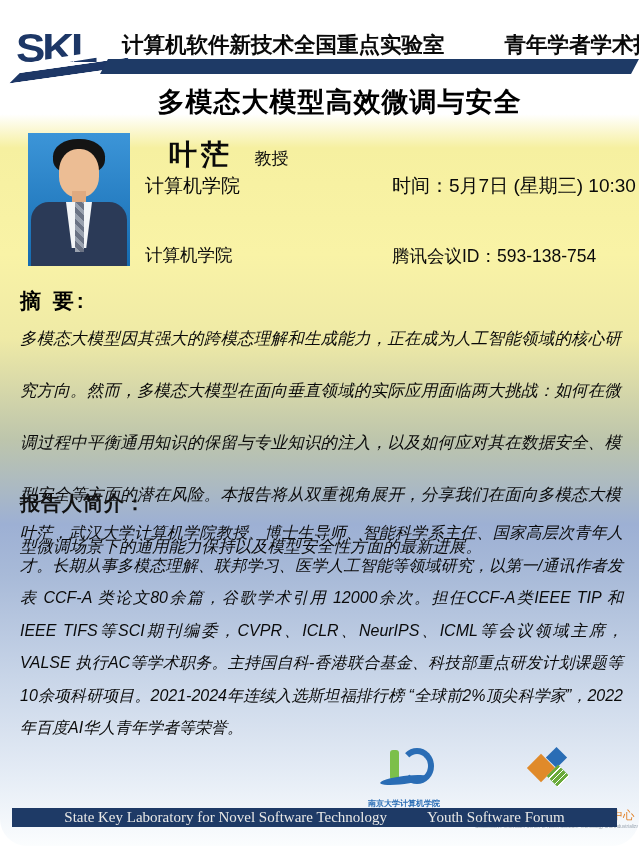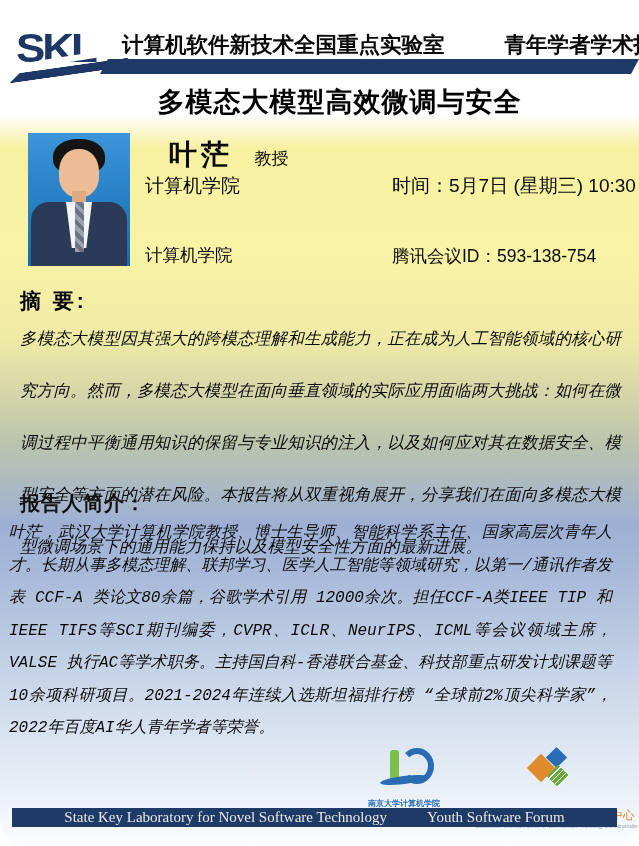--- a/index.html
+++ b/index.html
@@ -68,22 +68,22 @@
   .abstract-heading{position:absolute;left:20px;top:287px;font-size:21px;font-weight:bold;
     color:#000;letter-spacing:3px;}
   .abstract-body{
     position:absolute;left:20px;top:313px;width:601px;
     font-family:"DejaVu Serif",serif;font-style:italic;
     font-size:16.5px;line-height:52px;color:#0a0a0a;text-align:justify;
   }
   .bio-heading{position:absolute;left:20px;top:490px;font-size:20px;font-weight:bold;
     color:#111;letter-spacing:1px;}
   .bio-body{
-    position:absolute;left:9px;top:517px;width:603px;
-    font-family:Liberation Mono, monospace;font-style:italic;
+    position:absolute;left:20px;top:517px;width:603px;
+    font-family:Liberation Sans, sans-serif;font-style:italic;
     font-size:16px;line-height:32.5px;color:#0a0a0a;text-align:justify;
   }
   
   .nju-logo{position:absolute;left:356px;top:748px;width:96px;text-align:center;}
   .nju-icon{position:relative;width:52px;height:40px;margin:0 auto;}
   .nju-bar{position:absolute;left:12px;top:2px;width:9px;height:30px;background:#7cbf4a;border-radius:3px;}
   .nju-arc{position:absolute;left:22px;top:0;width:22px;height:24px;border:6px solid #2a6db5;
     border-left-color:transparent;border-radius:50%;}
   .nju-swoosh{position:absolute;left:2px;top:28px;width:48px;height:8px;background:#2a6db5;
     border-radius:50%;transform:rotate(-7deg);}

